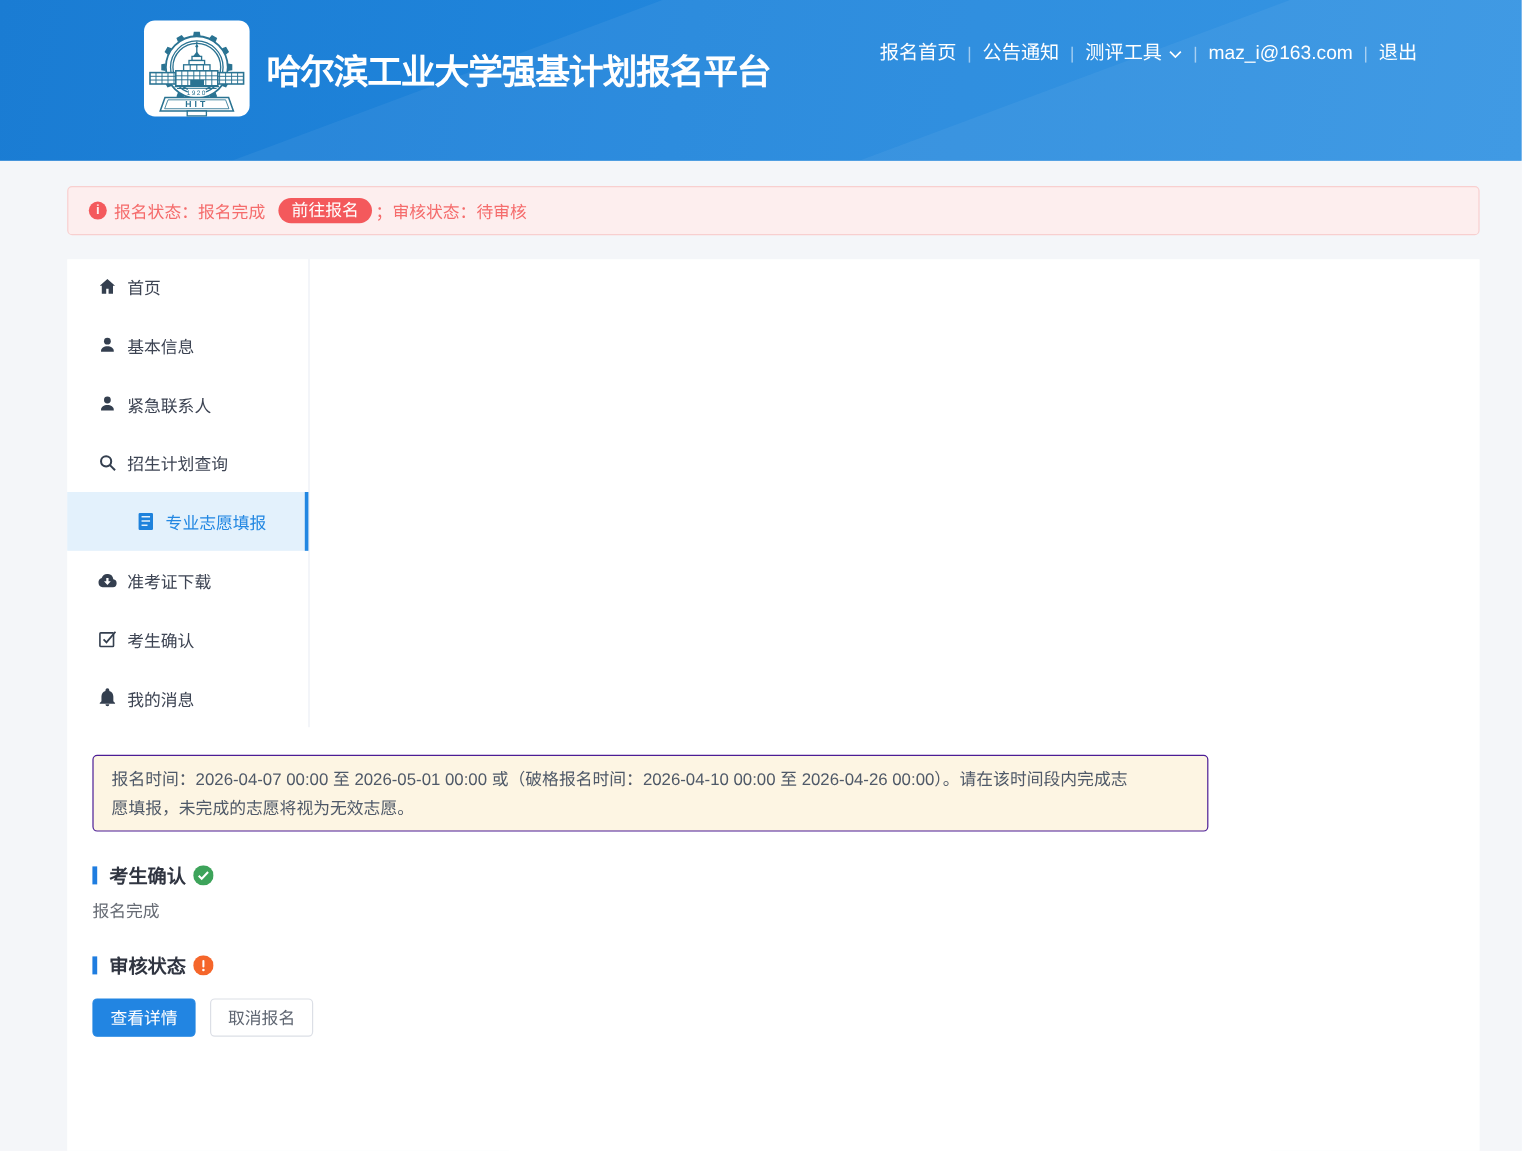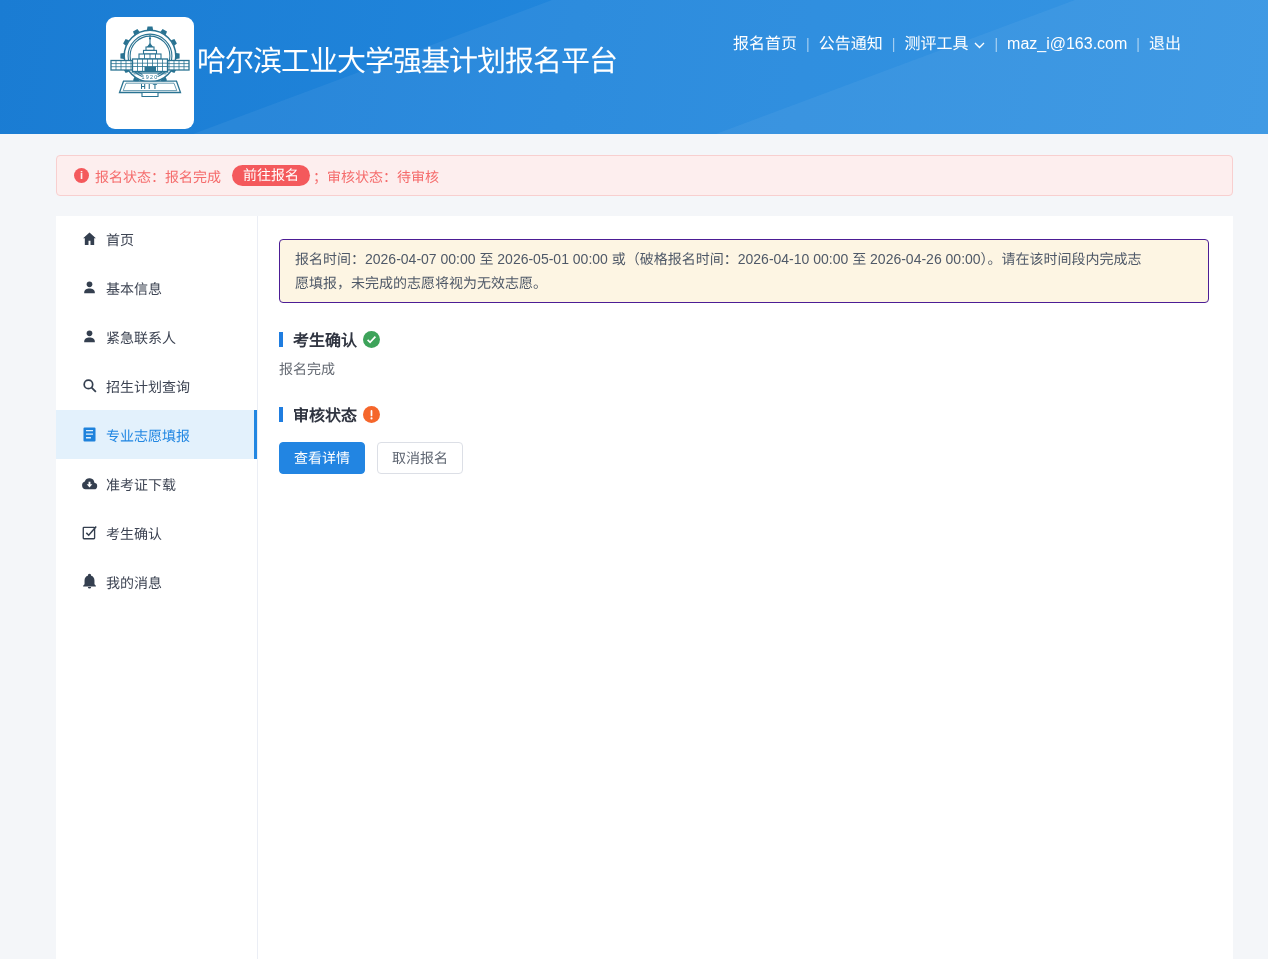--- a/index.html
+++ b/index.html
@@ -3,39 +3,39 @@
 <meta charset="utf-8">
 <style>
   * { margin:0; padding:0; box-sizing:border-box; }
   html,body { width:1268px; height:959px; font-family:"Liberation Sans", sans-serif; background:#f4f6f9; overflow:hidden; }
   .header { position:absolute; left:0; top:0; width:1268px; height:134px;
     background:linear-gradient(100deg,#1a7cd3 0%, #2186dc 45%, #2b8fe2 100%); overflow:hidden; }
   .hstripe1 { position:absolute; left:0; top:0; width:1268px; height:134px; background:rgba(255,255,255,0.055);
     clip-path:polygon(552px 0, 1268px 0, 1268px 134px, 193px 134px); }
   .hstripe2 { position:absolute; left:0; top:0; width:1268px; height:134px; background:rgba(255,255,255,0.05);
     clip-path:polygon(1075px 0, 1268px 0, 1268px 134px, 716px 134px); }
-  .logo { position:absolute; left:106px; top:17px; width:88px; height:112px; background:#fff; border-radius:9px;padding-left:48px; }
+  .logo { position:absolute; left:120px; top:17px; width:88px; height:80px; background:#fff; border-radius:9px;padding-left:48px; }
   .logo svg { position:absolute; left:0; top:0; }
-  .title { position:absolute; left:197px; top:0; height:114px; line-height:122px; color:#fff; font-size:29px; letter-spacing:-1px; font-weight:normal; }
+  .title { position:absolute; left:222px; top:0; height:114px; line-height:122px; color:#fff; font-size:29px; letter-spacing:-1px; font-weight:bold; }
   .nav { position:absolute; right:87px; top:0; height:162px; line-height:88px; color:#fff; font-size:16px; }
   .nav span.sep { color:rgba(255,255,255,0.55); padding:0 9px; font-size:14px; }
   
 
   .alert { position:absolute; left:56px; top:155px; width:1177px; height:41px; background:#fdeeee;
     border:1px solid #f8cfcf; border-radius:4px; color:#f56c6c; font-size:14px; display:flex; align-items:center; }
   .alert .icon { width:15px; height:15px; border-radius:50%; background:#f4595c; margin-left:17px; margin-right:6px;
     color:#fdeeee; font-size:11px; font-weight:bold; text-align:center; line-height:15px; font-style:normal; flex:none; }
   .alert .pill { background:#f4595c; color:#fff; border-radius:11px; height:21px; line-height:21px; padding:0 11px; margin:0 3px 0 11px; }
 
-  .content { position:absolute; left:56px; top:216px; width:1177px; height:743px; background:#fff; display:flex; }
+  .content { position:absolute; left:56px; top:216px; width:1177px; height:743px; background:#fff; display:flex;flex-direction:column; }
   .side { width:202px; border-right:1px solid #ebeef5; flex:none; }
   .mi { height:49px; display:flex; align-items:center; font-size:14px; color:#3d4453; cursor:default; }
   .mi svg { margin-left:25px; margin-right:8px; flex:none; }
   .mi:first-child { margin-top:-2px; }
-  .mi.active { background:#e3f1fc; color:#2287e2; border-right:3px solid #2287e2; }
+  .mi.active { background:#e3f1fc; color:#2287e2; border-right:3px solid #2287e2;padding-left:32px; }
   .main { flex:1; padding:0 24px 0 21px; }
 
   .notice { margin-top:23px; width:930px; min-height:62px; background:#fdf5e3; border:1px solid #4c1d95; border-radius:4px;
     padding:7px 15px; font-size:14px; color:#4f5968; line-height:24px; }
 
   .sect { margin-top:24px; display:flex; align-items:center; }
   .sect .bar { width:4px; height:15px; background:#1f7de0; margin-right:10px; }
   .sect .st { font-size:16px; font-weight:bold; color:#303541; }
   .sect svg { margin-left:6px; }
   .stext { margin:7px 0 0 0; font-size:14px; color:#666b74; }

